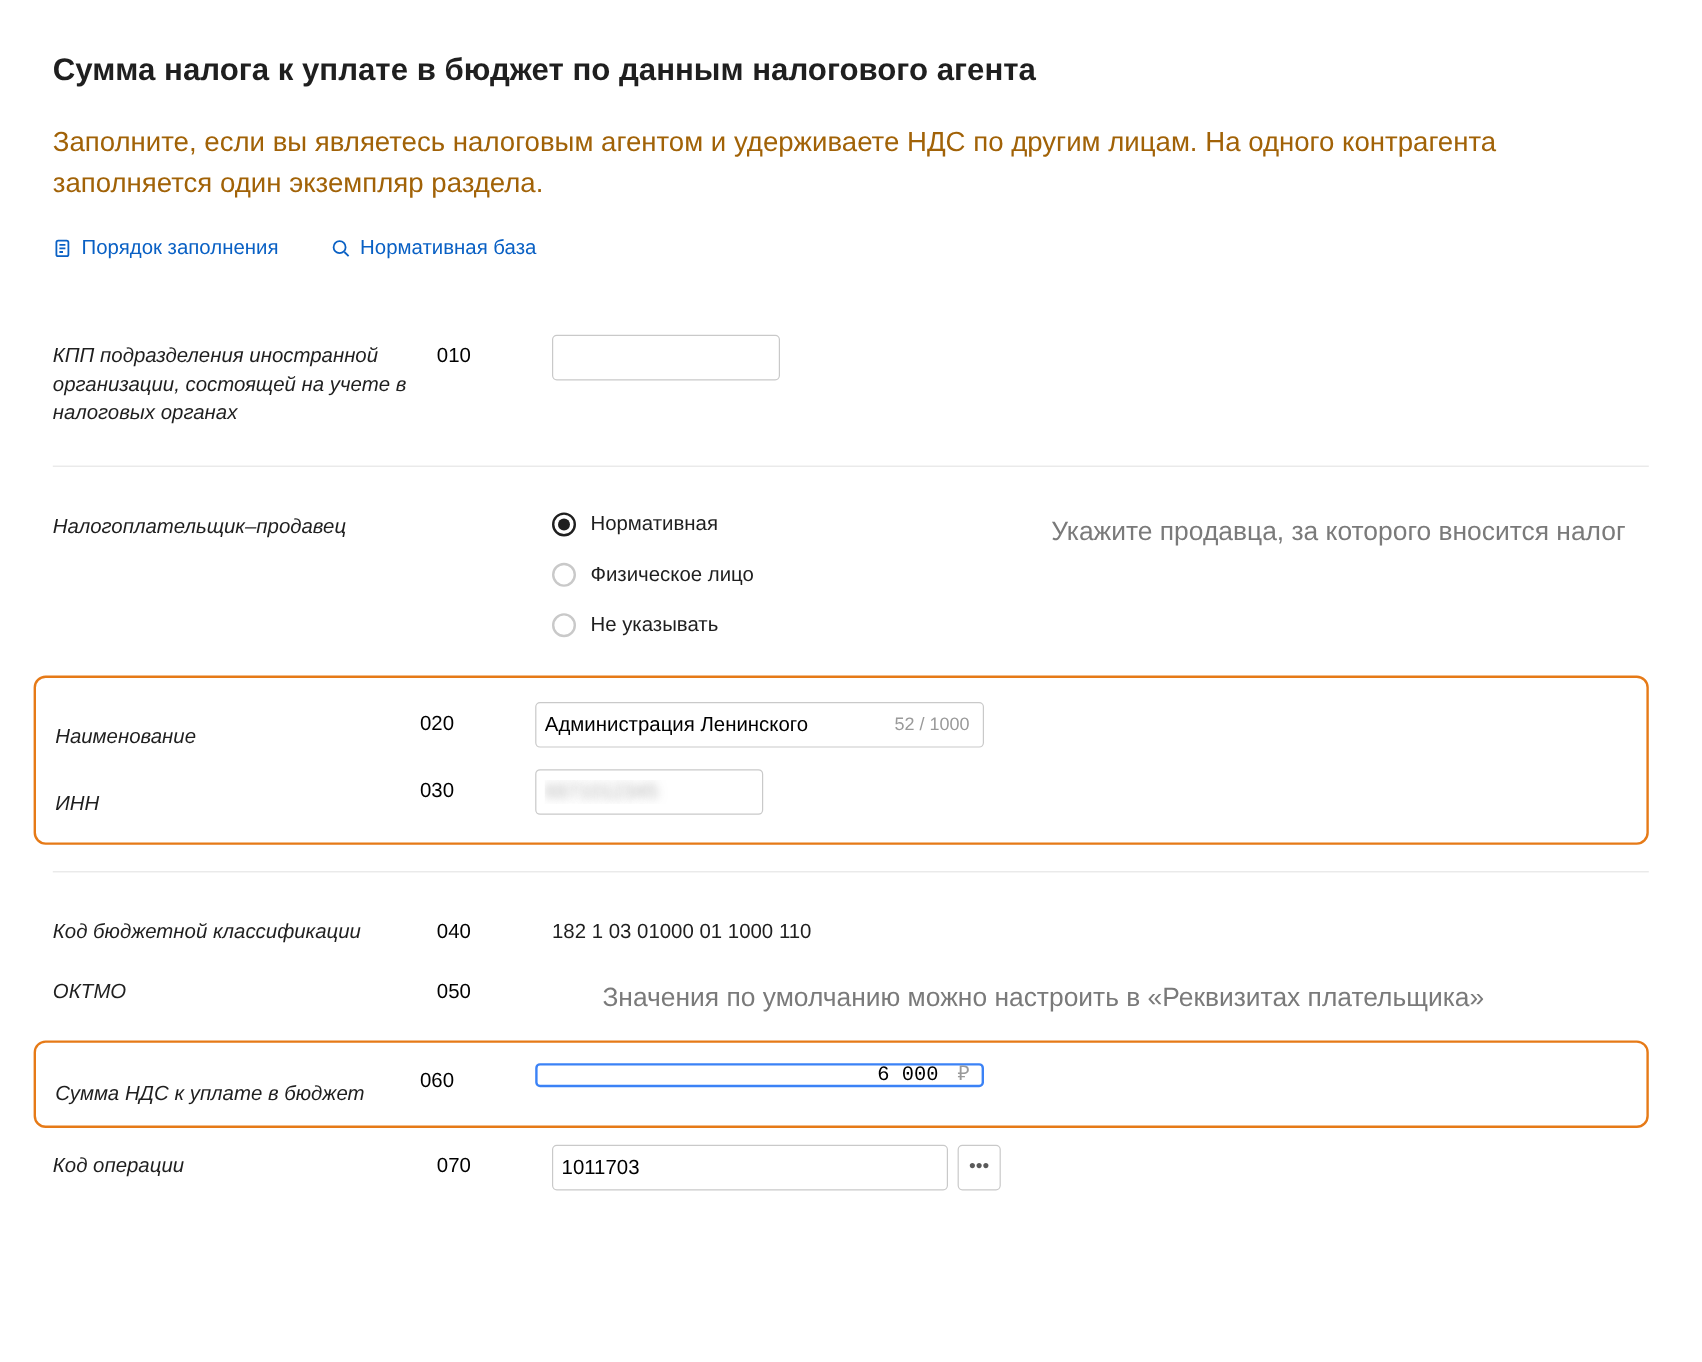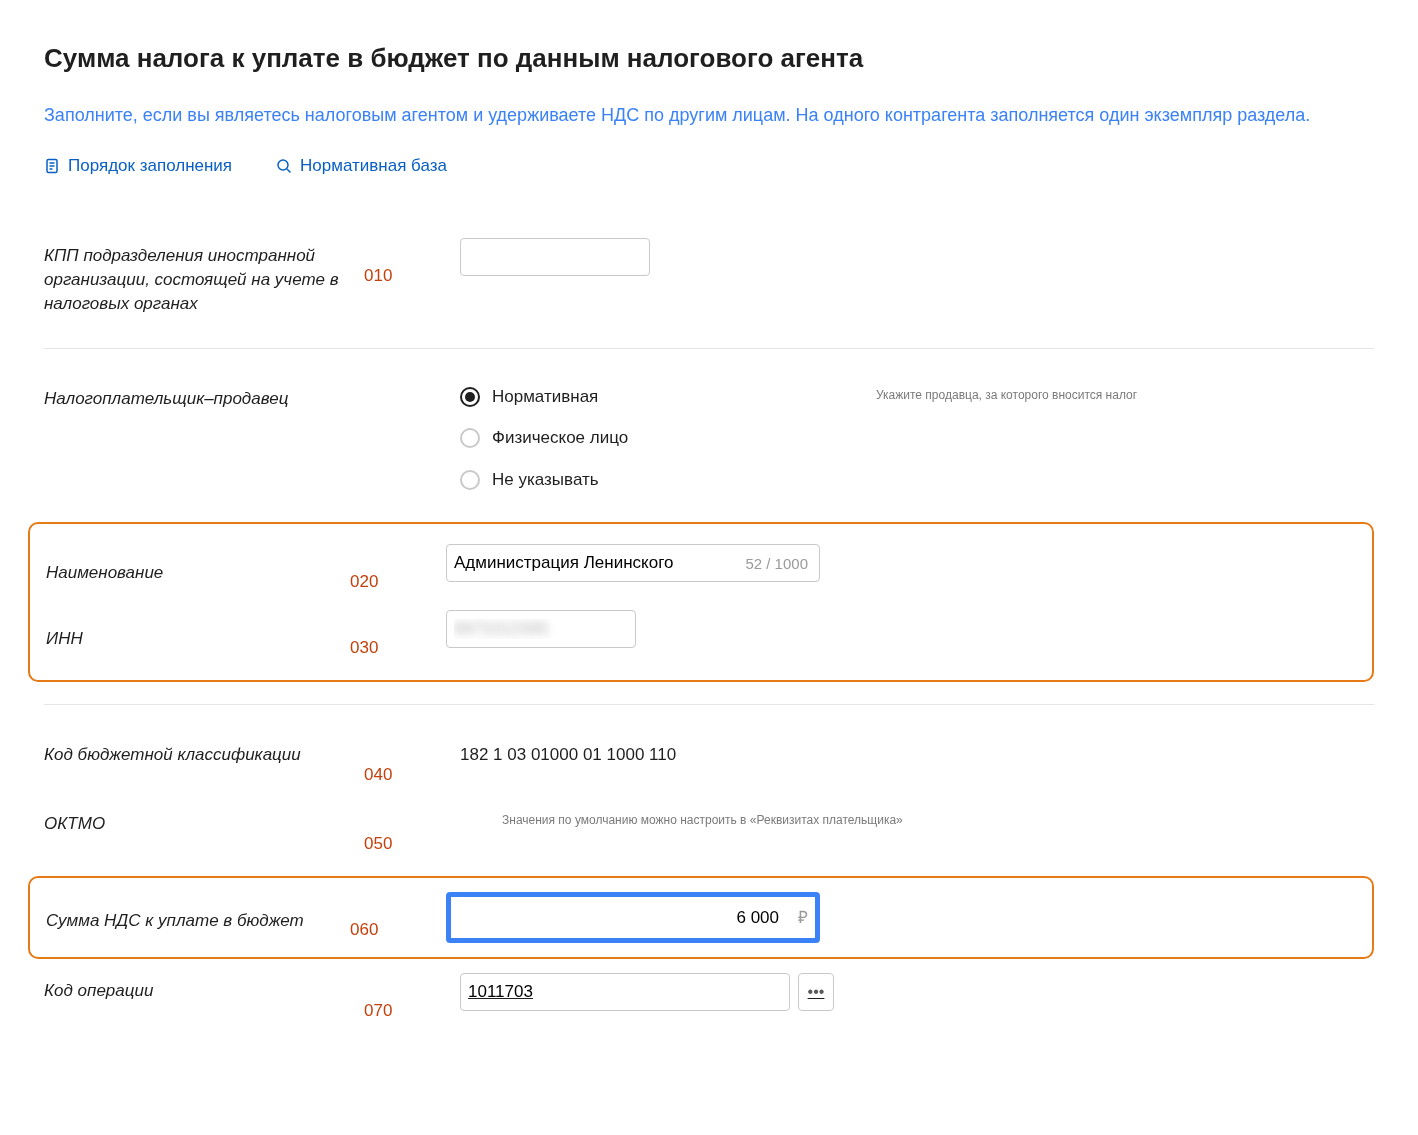--- a/index.html
+++ b/index.html
@@ -15,22 +15,22 @@
       padding: 40px 44px;
       line-height: 1.4;
     }
     h1 {
       font-size: 26px;
       font-weight: 700;
       margin-bottom: 26px;
       color: #1f1f1f;
     }
     .description {
-      font-size: 18px;
-      color: #3b82f6;
+      font-size: 23px;
+      color: #a16207;
       margin-bottom: 26px;
       line-height: 1.45;
     }
     .links {
       display: flex;
       gap: 44px;
       margin-bottom: 50px;
     }
     .link {
       display: inline-flex;
@@ -60,33 +60,32 @@
       font-size: 17px;
       color: #1f1f1f;
       padding-top: 6px;
       line-height: 1.4;
       font-style: italic;
     }
     .code-col {
       width: 96px;
       flex-shrink: 0;
       font-size: 17px;
-      color: #c2410c;
+      color: #000000;
       padding-top: 6px;
-      margin-top: 20px;
     }
     .field-col {
       width: 374px;
       flex-shrink: 0;
       position: relative;
     }
     .hint-col {
       flex: 1;
       padding-left: 42px;
-      font-size: 12px;
+      font-size: 22px;
       color: #7a7a7a;
       padding-top: 6px;
       line-height: 1.45;
     }
     .divider {
       border: none;
       border-top: 1px solid #e5e5e5;
       margin: 22px 0;
     }
     .text-input {
@@ -205,43 +204,42 @@
     .chevron {
       position: absolute;
       right: 12px;
       top: 50%;
       transform: translateY(-50%);
       width: 14px;
       height: 14px;
     }
     .amount-input {
       width: 100%;
-      height: 51px;
-      border: 5px solid #3b82f6;
+      height: 20px;
+      border: 2px solid #3b82f6;
       border-radius: 4px;
       padding: 0 36px 0 12px;
       font-size: 17px;
-      font-family: Liberation Sans, sans-serif;
+      font-family: Liberation Mono, monospace;
       text-align: right;
       outline: none;
     }
     .ruble {
       position: absolute;
       right: 12px;
       top: 50%;
       transform: translateY(-50%);
       font-size: 17px;
       color: #9a9a9a;
       pointer-events: none;
     }
     .field-with-dots {
       display: flex;
       gap: 8px;
       align-items: center;
-      text-decoration: underline;
     }
     .field-with-dots .text-input {
       flex: 1;
     }
     .dots-btn {
       width: 36px;
       height: 38px;
       border: 1px solid #c9c9c9;
       border-radius: 4px;
       background: #fff;

